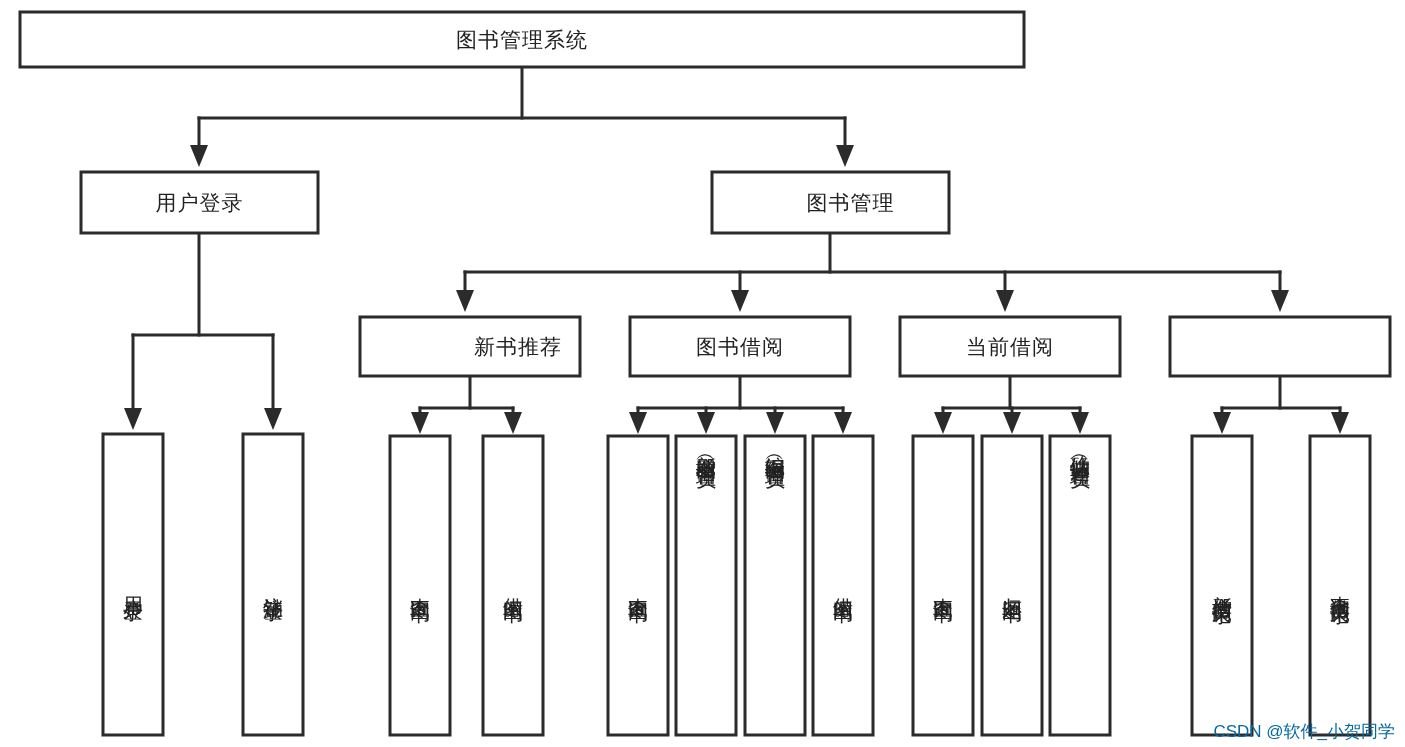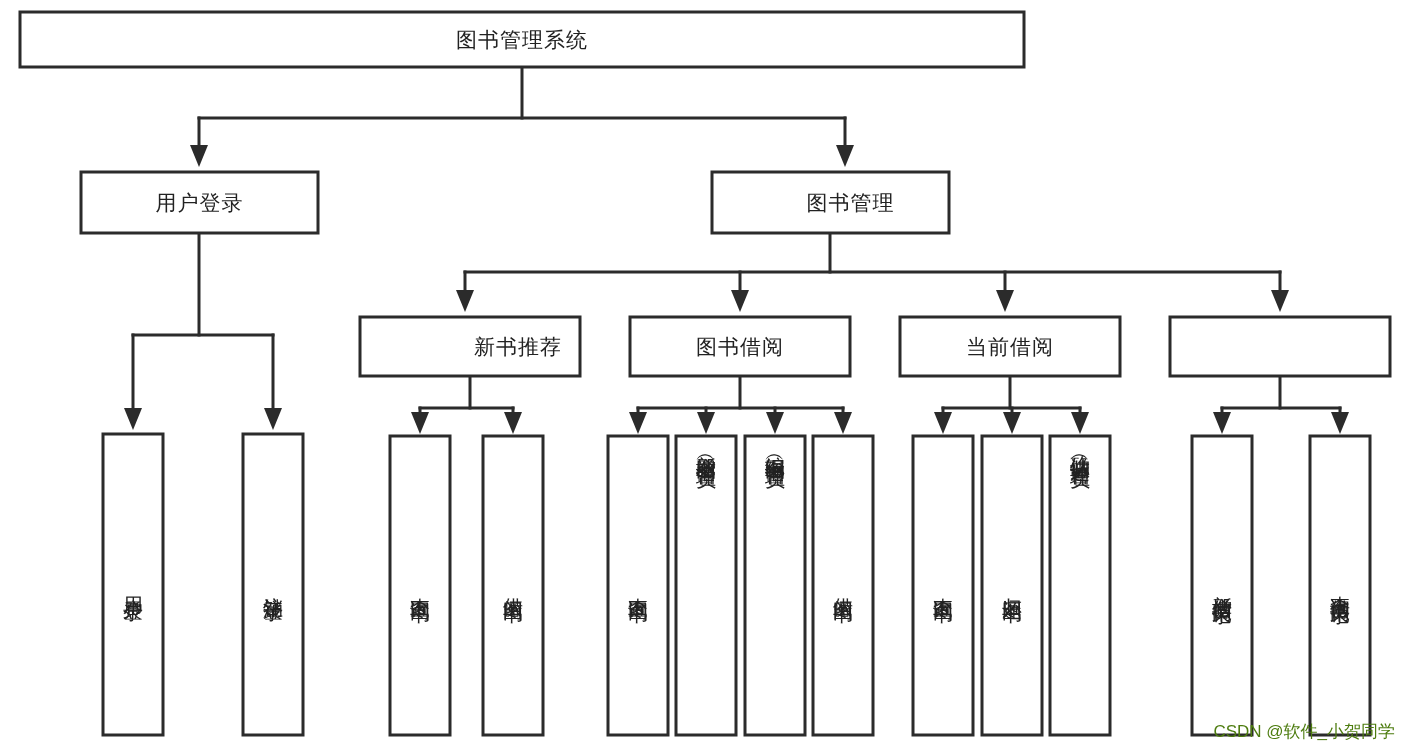--- a/index.html
+++ b/index.html
@@ -3,21 +3,21 @@
 <meta charset="utf-8">
 <style>
   html,body{margin:0;padding:0;background:#ffffff;}
   body{width:1405px;height:747px;overflow:hidden;
        font-family:"Liberation Sans","DejaVu Sans",sans-serif;}
   #diagram-root{position:relative;width:1405px;height:747px;background:#fff;}
   svg#tree{position:absolute;left:0;top:0;width:1405px;height:747px;display:block;}
   .node-rect{fill:#ffffff;stroke:#2b2b2b;stroke-width:3;}
   .conn{stroke:#2b2b2b;stroke-width:3;fill:none;stroke-linecap:square;}
   .arrowhead{fill:#2b2b2b;}
-  .watermark{position:absolute;right:10px;bottom:4px;color:#4d7c0f;
+  .watermark{position:absolute;right:10px;bottom:4px;color:#0369a1;
              font-size:17px;font-family:"Liberation Sans","DejaVu Sans",sans-serif;
              white-space:nowrap;user-select:none;}
   .vlabel-wrap{position:absolute;display:flex;align-items:center;justify-content:center;
                pointer-events:none;}
   .vlabel{writing-mode:vertical-rl;text-orientation:upright;letter-spacing:2px;
           font-size:20px;color:#222;line-height:1.05;
           font-family:"Liberation Sans","DejaVu Sans",sans-serif;text-align:center;}
   .hlabel-wrap{position:absolute;display:flex;align-items:center;justify-content:center;
                pointer-events:none;}
   .hlabel{font-size:21px;color:#222;letter-spacing:1px;

